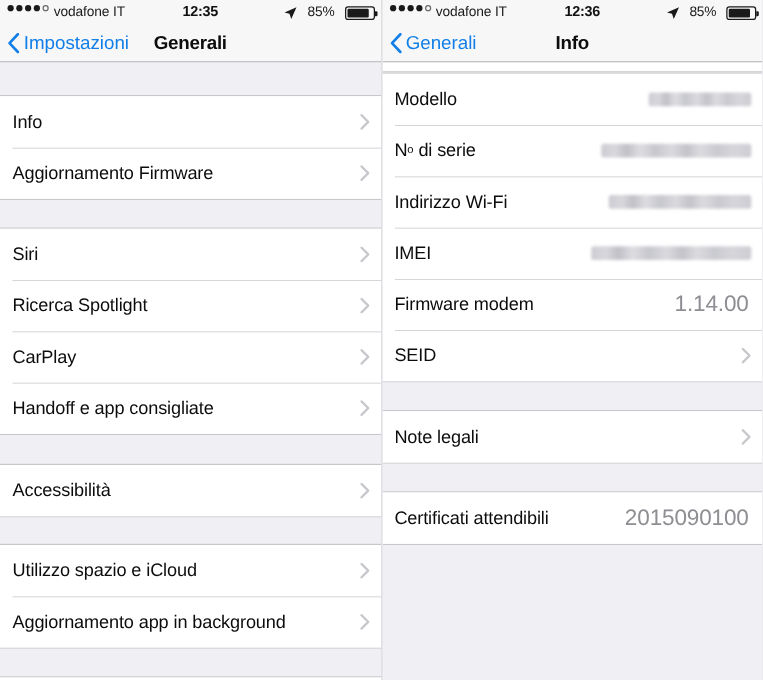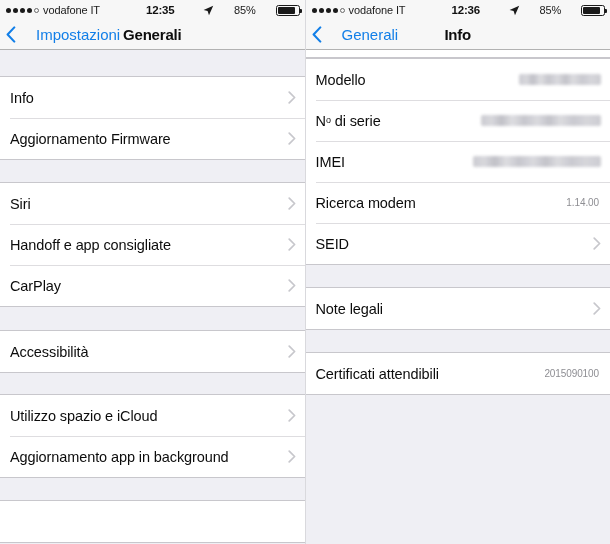--- a/index.html
+++ b/index.html
@@ -30,21 +30,21 @@
     height: 20px;
     background: #f7f7f7;
     display: flex;
     align-items: center;
     padding: 0 5px 0 6px;
     font-size: 11px;
     color: #111;
     position: relative;
     box-sizing: border-box;
   }
-  .sb-left { display: flex; align-items: center; gap: 4px; }
+  .sb-left { display: flex; align-items: flex-start; gap: 4px; }
   .dots { display: flex; align-items: center; gap: 2px; }
   .dot {
     width: 5px; height: 5px; border-radius: 50%;
     background: #1a1a1a;
   }
   .dot.empty {
     background: transparent;
     border: 1px solid #6a6a6a;
     box-sizing: border-box;
   }
@@ -55,21 +55,21 @@
     text-align: center;
     font-size: 11.5px;
     font-weight: bold;
     color: #111;
     letter-spacing: -0.2px;
   }
   .sb-right {
     margin-left: auto;
     display: flex;
     align-items: center;
-    gap: 20px;
+    gap: 8px;
     position: relative;
     z-index: 2;
   }
   .loc-arrow { display: block; }
   .batt-pct { font-size: 11px; color: #1a1a1a; letter-spacing: -0.2px; }
   .battery {
     width: 24px; height: 11px;
     border: 1px solid #1a1a1a;
     border-radius: 2.5px;
     position: relative;
@@ -96,21 +96,21 @@
     background: #f7f7f7;
     border-bottom: 1px solid #b2b2b2;
     display: flex;
     align-items: center;
     position: relative;
     box-sizing: border-box;
   }
   .back {
     display: flex;
     align-items: center;
-    gap: 20px;
+    gap: 3px;
     padding-left: 6px;
     color: #127fe8;
     font-size: 15px;
     cursor: pointer;
     position: relative;
     z-index: 2;
   }
   .back-chev { display: block; }
   .nav-title {
     position: absolute;
@@ -161,21 +161,21 @@
     color: #0c0c0c;
     letter-spacing: -0.1px;
     white-space: nowrap;
   }
   .row-label sup {
     font-size: 9px;
     vertical-align: 3px;
   }
   .row-value {
     margin-left: auto;
-    font-size: 10px;
+    font-size: 18px;
     color: #8e8e93;
     letter-spacing: -0.1px;
     padding-right: 2px;
   }
   .chev {
     margin-left: auto;
     display: block;
     flex: 0 0 auto;
   }
 
@@ -251,27 +251,33 @@
         </div>
         <div class="gap" style="height: 22px;"></div>
         <div class="group">
           <div class="row">
             <span class="row-label">Siri</span>
             <svg width="8" height="13" viewBox="0 0 8 13" class="chev">
               <path d="M1.2 1.1 L6.6 6.5 L1.2 11.9" fill="none" stroke="#c7c7cc" stroke-width="1.7" stroke-linecap="round" stroke-linejoin="round"></path>
             </svg>
           </div>
           <div class="row">
+            <span class="row-label">Ricerca Spotlight</span>
+            <svg width="8" height="13" viewBox="0 0 8 13" class="chev">
+              <path d="M1.2 1.1 L6.6 6.5 L1.2 11.9" fill="none" stroke="#c7c7cc" stroke-width="1.7" stroke-linecap="round" stroke-linejoin="round"></path>
+            </svg>
+          </div>
+          <div class="row">
+            <span class="row-label">CarPlay</span>
+            <svg width="8" height="13" viewBox="0 0 8 13" class="chev">
+              <path d="M1.2 1.1 L6.6 6.5 L1.2 11.9" fill="none" stroke="#c7c7cc" stroke-width="1.7" stroke-linecap="round" stroke-linejoin="round"></path>
+            </svg>
+          </div>
+          <div class="row">
             <span class="row-label">Handoff e app consigliate</span>
-            <svg width="8" height="13" viewBox="0 0 8 13" class="chev">
-              <path d="M1.2 1.1 L6.6 6.5 L1.2 11.9" fill="none" stroke="#c7c7cc" stroke-width="1.7" stroke-linecap="round" stroke-linejoin="round"></path>
-            </svg>
-          </div>
-          <div class="row">
-            <span class="row-label">CarPlay</span>
             <svg width="8" height="13" viewBox="0 0 8 13" class="chev">
               <path d="M1.2 1.1 L6.6 6.5 L1.2 11.9" fill="none" stroke="#c7c7cc" stroke-width="1.7" stroke-linecap="round" stroke-linejoin="round"></path>
             </svg>
           </div>
         </div>
         <div class="gap" style="height: 23px;"></div>
         <div class="group">
           <div class="row">
             <span class="row-label">Accessibilità</span>
             <svg width="8" height="13" viewBox="0 0 8 13" class="chev">
@@ -337,25 +343,29 @@
         <div class="group">
           <div class="row">
             <span class="row-label">Modello</span>
             <div class="redact" style="width: 82px;"></div>
           </div>
           <div class="row">
             <span class="row-label">N<sup>o</sup> di serie</span>
             <div class="redact" style="width: 120px;"></div>
           </div>
           <div class="row">
+            <span class="row-label">Indirizzo Wi-Fi</span>
+            <div class="redact" style="width: 114px;"></div>
+          </div>
+          <div class="row">
             <span class="row-label">IMEI</span>
             <div class="redact" style="width: 128px;"></div>
           </div>
           <div class="row">
-            <span class="row-label">Ricerca modem</span>
+            <span class="row-label">Firmware modem</span>
             <span class="row-value">1.14.00</span>
           </div>
           <div class="row">
             <span class="row-label">SEID</span>
             <svg width="8" height="13" viewBox="0 0 8 13" class="chev">
               <path d="M1.2 1.1 L6.6 6.5 L1.2 11.9" fill="none" stroke="#c7c7cc" stroke-width="1.7" stroke-linecap="round" stroke-linejoin="round"></path>
             </svg>
           </div>
         </div>
         <div class="gap" style="height: 22px;"></div>

